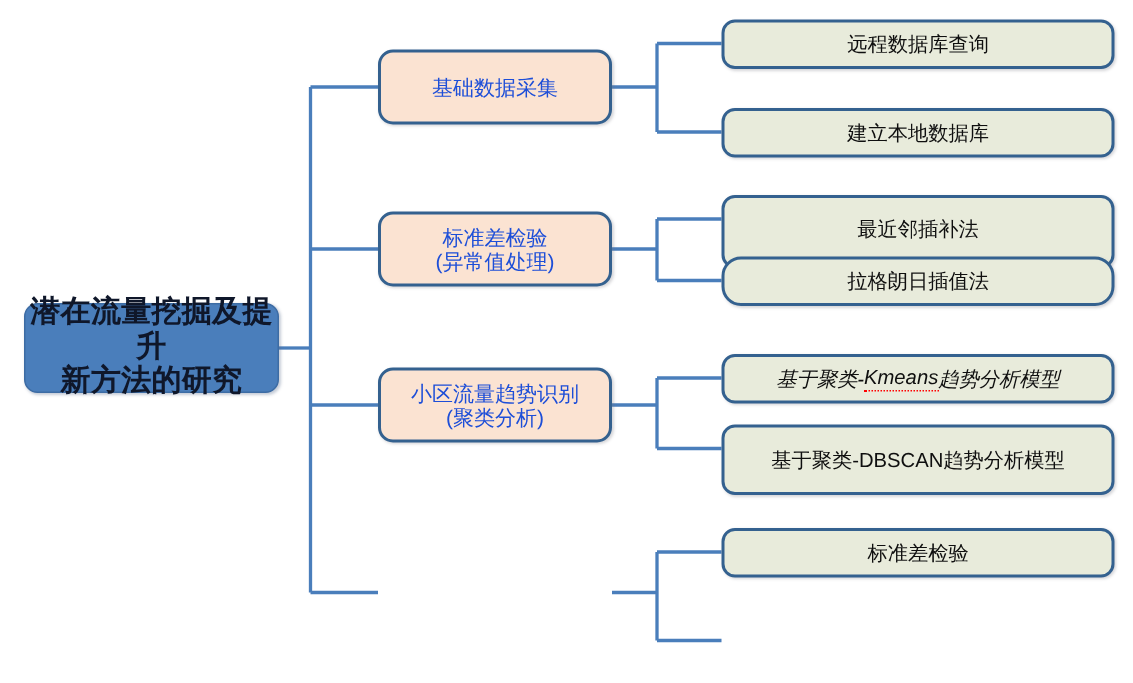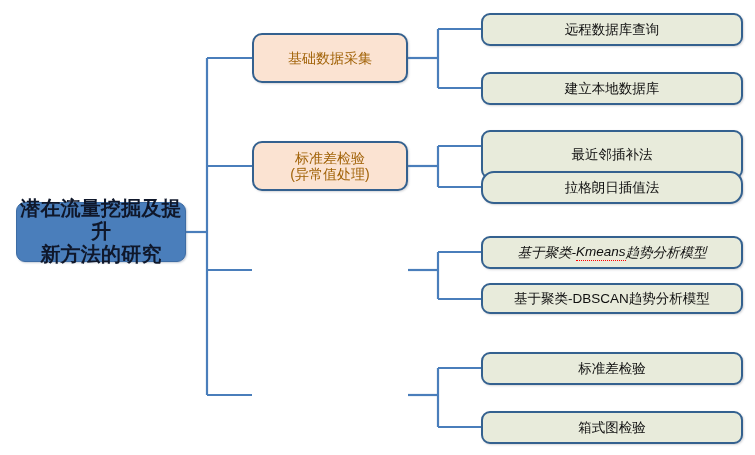--- a/index.html
+++ b/index.html
@@ -43,21 +43,21 @@
     font-weight: bold;
     font-size: 20px;
     letter-spacing: 0.2px;
     box-shadow: 1px 1px 2px rgba(90,110,140,0.35);
     font-family: Liberation Mono, monospace;
   }
   .node-l2 {
     background: #fbe3d2;
     border: 2px solid #34618f;
     border-radius: 10px;
-    color: #a16207;
+    color: #1d4ed8;
     font-size: 14px;
     box-shadow: 1px 1px 2px rgba(120,120,130,0.30);
   }
   .node-l3 {
     background: #e8ebdb;
     border: 2px solid #34618f;
     border-radius: 9px;
     color: #0f0f0f;
     font-size: 13.5px;
     box-shadow: 1px 1px 2px rgba(120,120,130,0.30);
@@ -103,31 +103,32 @@
   </svg>
 
   <div class="node node-root" style="left:16px; top:202px; width:170px; height:60px;">潜在流量挖掘及提升
 新方法的研究</div>
 
   <div class="node node-l2" style="left:252px; top:33px; width:156px; height:50px;">基础数据采集</div>
 
   <div class="node node-l2" style="left:252px; top:141px; width:156px; height:50px;">标准差检验
 (异常值处理)</div>
 
+  <div class="node node-l2" style="left:252px; top:245px; width:156px; height:50px;">小区流量趋势识别
+(聚类分析)</div>
 
 
   <div class="node node-l3" style="left:481px; top:13px; width:262px; height:33px;">远程数据库查询</div>
 
   <div class="node node-l3" style="left:481px; top:72px; width:262px; height:33px;">建立本地数据库</div>
 
-  <div class="node node-l3" style="left:481px; top:130px; width:262px; height:49px;">最近邻插补法</div>
+  <div class="node node-l3" style="left:481px; top:130px; width:262px; height:49px;font-family:Liberation Mono, monospace;">最近邻插补法</div>
 
   <div class="node node-l3" style="left:481px; top:171px; width:262px; height:33px;border-radius:13px;">拉格朗日插值法</div>
 
   <div class="node node-l3" style="left:481px; top:236px; width:262px; height:33px;font-style:italic;">基于聚类-<span style="border-bottom: 1.5px dotted rgb(255, 0, 0); padding-bottom: 0px;">Kmeans</span>趋势分析模型</div>
 
-  <div class="node node-l3" style="left:481px; top:283px; width:262px; height:31px;">基于聚类-DBSCAN趋势分析模型</div>
+  <div class="node node-l3" style="left:481px; top:283px; width:262px; height:47px;">基于聚类-DBSCAN趋势分析模型</div>
 
   <div class="node node-l3" style="left:481px; top:352px; width:262px; height:33px;">标准差检验</div>
 
-  <div class="node node-l3" style="left:481px; top:411px; width:262px; height:33px;">箱式图检验</div>
 
 </div>
 
 </body></html>

